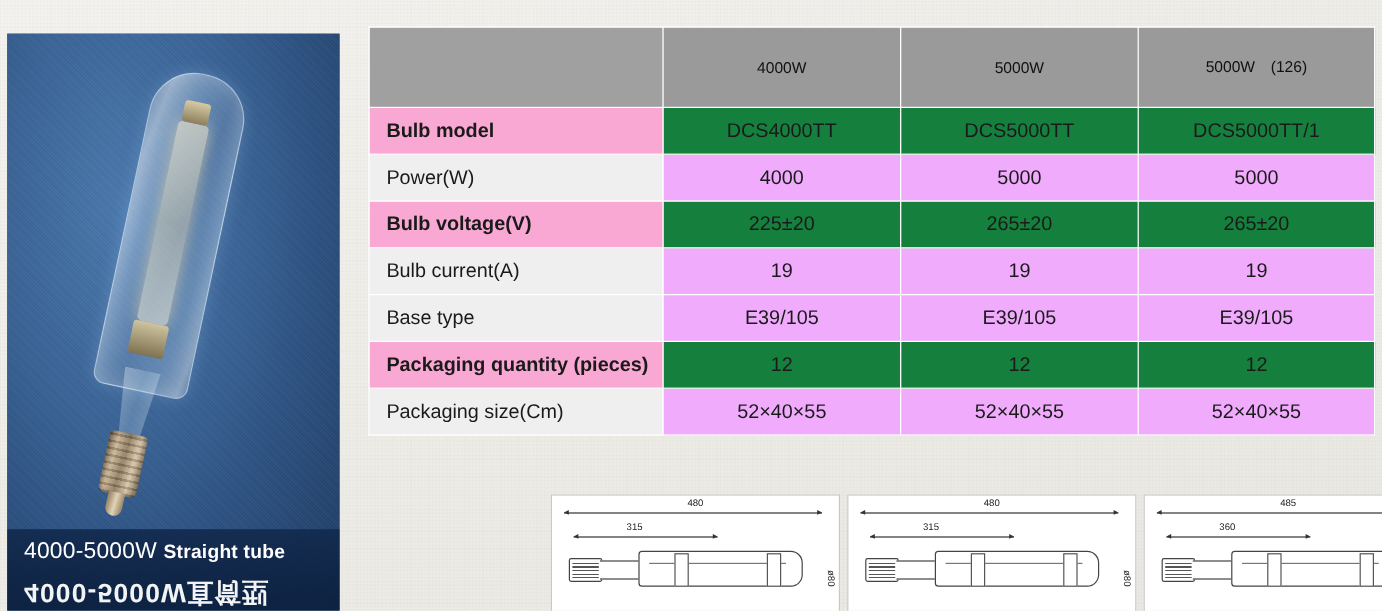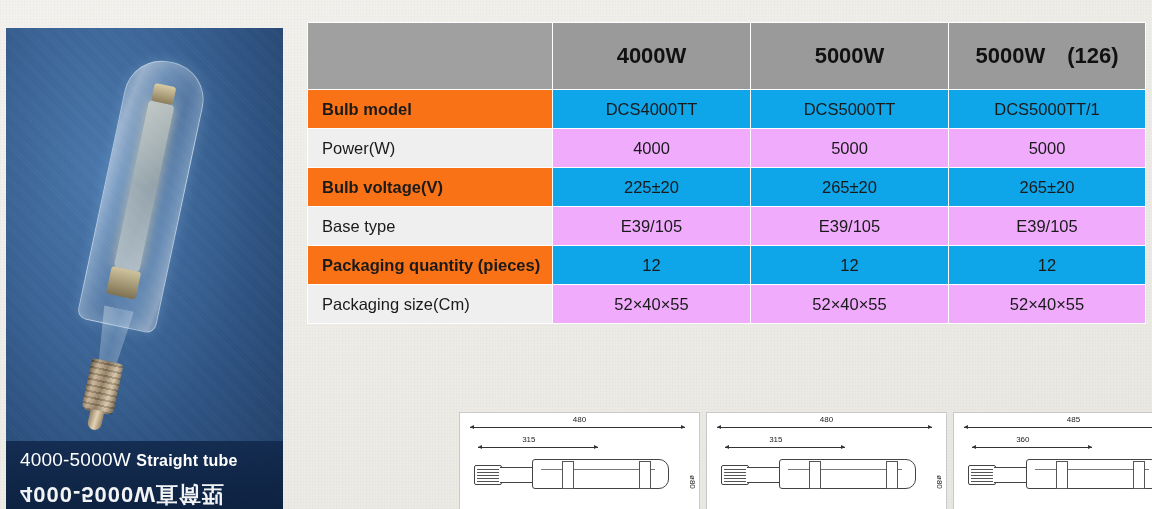--- a/index.html
+++ b/index.html
@@ -197,42 +197,42 @@
     height: 38px;
     font-size: 16.5px;
     color: #1a1a1a;
     text-align: center;
     padding: 0 6px;
     font-weight: 400;
   }
   .spec-table thead th {
     height: 66px;
     background: #9a9a9a;
-    font-size: 22px;
+    font-size: 13px;
     color: #111;
-    font-weight: 700;
+    font-weight: 400;
   }
   .spec-table thead th.blank {
     background: #a0a0a0;
   }
   .spec-table tbody tr td.label {
     text-align: left;
     padding-left: 14px;
     background: #efefef;
     font-size: 16.5px;
   }
   .spec-table tbody tr.alt td.label {
-    background: #f97316;
+    background: #f9a8d4;
     font-weight: 700;
   }
   .spec-table tbody tr td.val {
     background: #f0abfc;
   }
   .spec-table tbody tr.alt td.val {
-    background: #0ea5e9;
+    background: #15803d;
   }
 
   
   .drawings {
     position: absolute;
     left: 459px;
     top: 412px;
     width: 735px;
     height: 108px;
     display: flex;
@@ -405,20 +405,26 @@
       <td class="val">5000</td>
       <td class="val">5000</td>
     </tr>
     <tr class="alt">
       <td class="label">Bulb voltage(V)</td>
       <td class="val">225±20</td>
       <td class="val">265±20</td>
       <td class="val">265±20</td>
     </tr>
     <tr>
+      <td class="label">Bulb current(A)</td>
+      <td class="val">19</td>
+      <td class="val">19</td>
+      <td class="val">19</td>
+    </tr>
+    <tr>
       <td class="label">Base type</td>
       <td class="val">E39/105</td>
       <td class="val">E39/105</td>
       <td class="val">E39/105</td>
     </tr>
     <tr class="alt">
       <td class="label">Packaging quantity (pieces)</td>
       <td class="val">12</td>
       <td class="val">12</td>
       <td class="val">12</td>

